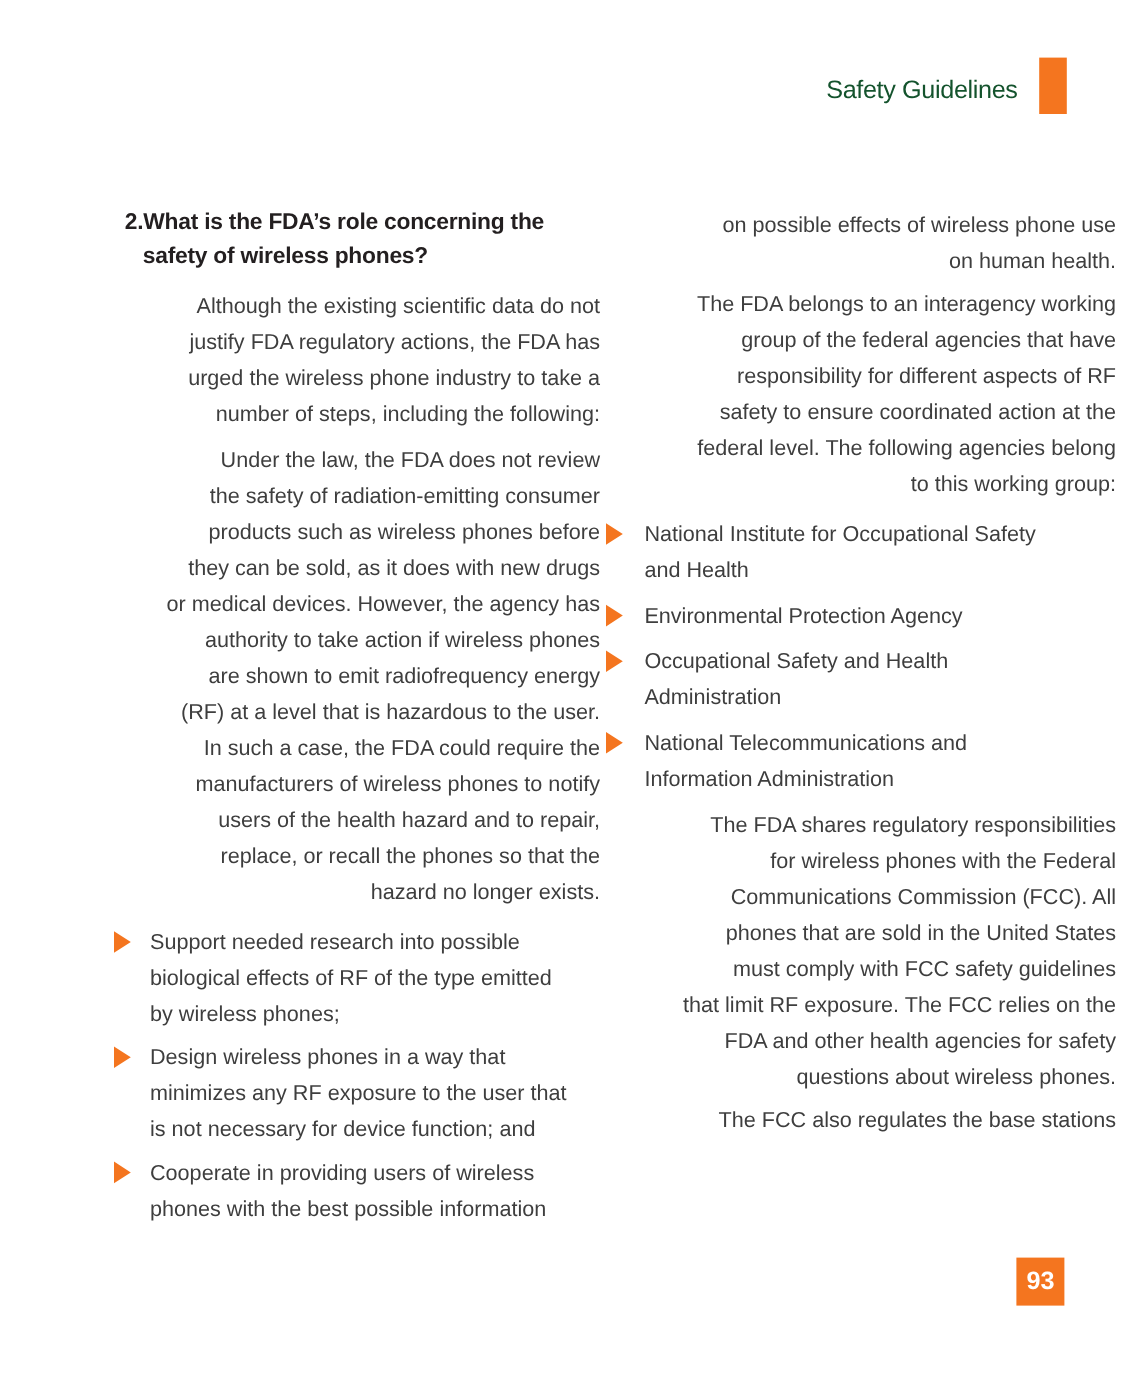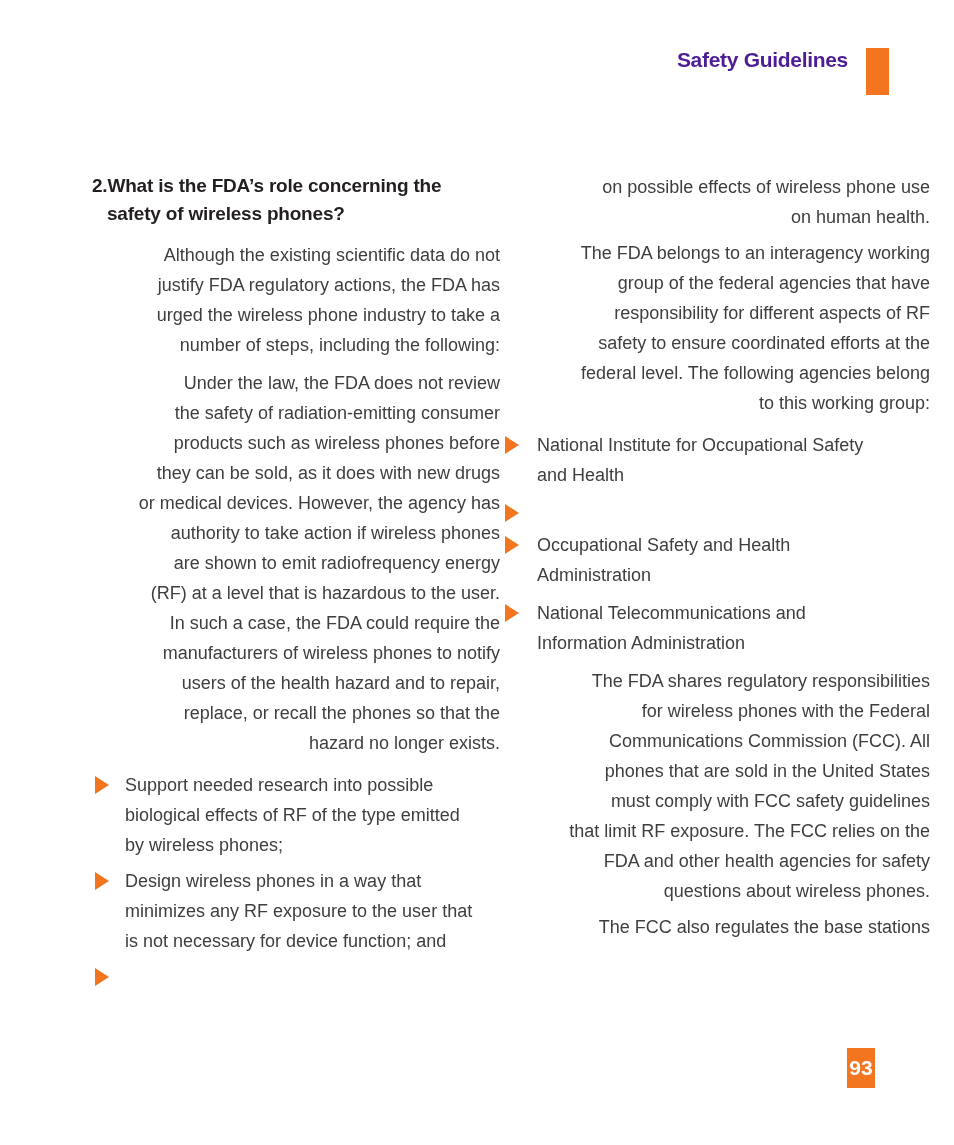--- a/index.html
+++ b/index.html
@@ -7,27 +7,27 @@
     position: relative;
     width: 954px;
     height: 1145px;
     background: #ffffff;
     font-family: "Liberation Sans", sans-serif;
     overflow: hidden;
   }
   
   .header-title {
     position: absolute;
-    top: 48px;
+    top: 64px;
     right: 106px;
     margin: 0;
     font-size: 21px;
-    font-weight: bold;
+    font-weight: normal;
     letter-spacing: -0.3px;
-    color: #4c1d95;
+    color: #14532d;
     white-space: pre;
   }
   .accent-block {
     position: absolute;
     left: 866px;
     top: 48px;
     width: 23px;
     height: 47px;
     background: #f4751f;
   }
@@ -36,21 +36,21 @@
     position: absolute;
     top: 172px;
     color: #3e3e3e;
     font-size: 18px;
     line-height: 30px;
   }
   .col-left  { left: 92px;  width: 408px; }
   .col-right { left: 500px; width: 430px; }
 
   .col h2 {
-    margin: 0 0 12px 0;
+    margin: 0 0 12px 12px;
     font-size: 19px;
     line-height: 28px;
     font-weight: bold;
     color: #231f20;
     white-space: pre;
     padding-left: 15px;
     text-indent: -15px;
     letter-spacing: -0.2px;
   }
   .para {
@@ -85,21 +85,21 @@
   }
   .col-left  .tri { margin-left: 3px; margin-right: 16px; }
   .col-right .tri { margin-left: 5px; margin-right: 18px; }
   .li-text { white-space: pre; }
 
   
   .page-number {
     position: absolute;
     left: 847px;
     top: 1048px;
-    width: 28px;
+    width: 40px;
     height: 40px;
     background: #f4751f;
     color: #ffffff;
     font-size: 21px;
     font-weight: bold;
     display: flex;
     align-items: center;
     justify-content: center;
   }
 </style>
@@ -139,41 +139,44 @@
 by wireless phones;</span>
       </li>
       <li>
         <span class="tri"></span>
         <span class="li-text">Design wireless phones in a way that
 minimizes any RF exposure to the user that
 is not necessary for device function; and</span>
       </li>
       <li>
         <span class="tri"></span>
+        <span class="li-text">Cooperate in providing users of wireless
+phones with the best possible information</span>
       </li>
     </ul>
   </section>
 
   <section class="col col-right">
     <p class="para para-indent" style="margin-bottom:6px;">on possible effects of wireless phone use
 on human health.</p>
     <p class="para para-flush" style="margin-bottom:12px;">The FDA belongs to an interagency working
 group of the federal agencies that have
 responsibility for different aspects of RF
-safety to ensure coordinated efforts at the
+safety to ensure coordinated action at the
 federal level. The following agencies belong
 to this working group:</p>
     <ul class="arrow-list">
       <li>
         <span class="tri"></span>
         <span class="li-text">National Institute for Occupational Safety
 and Health</span>
       </li>
       <li>
         <span class="tri"></span>
+        <span class="li-text">Environmental Protection Agency</span>
       </li>
       <li>
         <span class="tri"></span>
         <span class="li-text">Occupational Safety and Health
 Administration</span>
       </li>
       <li>
         <span class="tri"></span>
         <span class="li-text">National Telecommunications and
 Information Administration</span>

